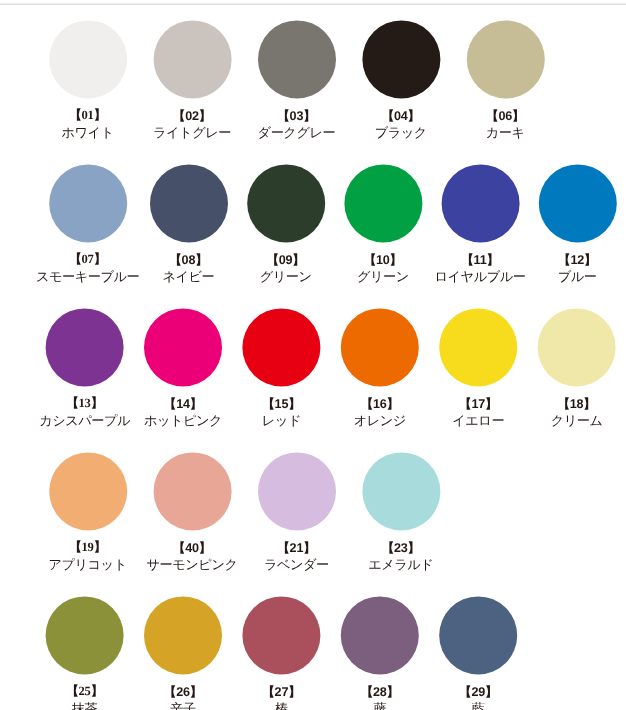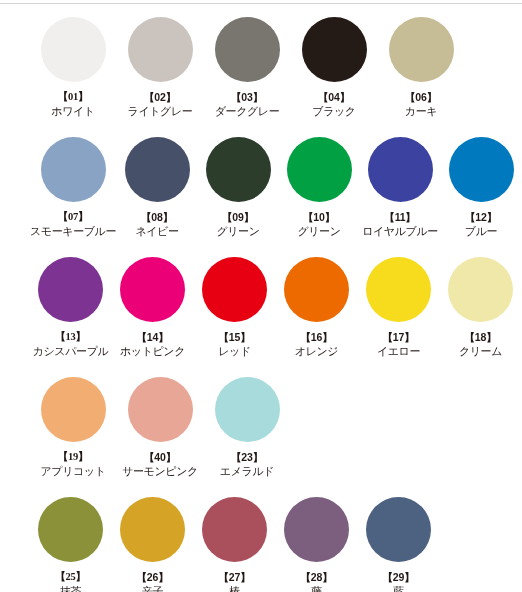--- a/index.html
+++ b/index.html
@@ -179,20 +179,25 @@
         <div class="swatch-disc" title="#F2AE72" style="background: rgb(242, 174, 114);"></div>
         <div class="swatch-code">【19】</div>
         <div class="swatch-name">アプリコット</div>
       </div>
       <div class="swatch-cell">
         <div class="swatch-disc" title="#E8A696" style="background: rgb(232, 166, 150);"></div>
         <div class="swatch-code">【40】</div>
         <div class="swatch-name">サーモンピンク</div>
       </div>
       <div class="swatch-cell">
+        <div class="swatch-disc" title="#D6BCDE" style="background: rgb(214, 188, 222);"></div>
+        <div class="swatch-code">【21】</div>
+        <div class="swatch-name">ラベンダー</div>
+      </div>
+      <div class="swatch-cell">
         <div class="swatch-disc" title="#A8DCDC" style="background: rgb(168, 220, 220);"></div>
         <div class="swatch-code">【23】</div>
         <div class="swatch-name">エメラルド</div>
       </div>
     </div>
     <div class="swatch-row last">
       <div class="swatch-cell">
         <div class="swatch-disc" title="#8A9139" style="background: rgb(138, 145, 57);"></div>
         <div class="swatch-code">【25】</div>
         <div class="swatch-name">抹茶</div>

